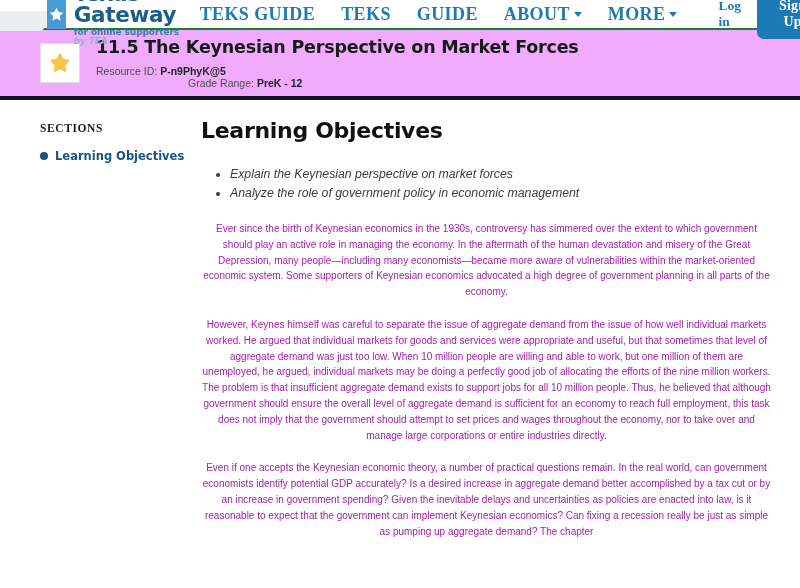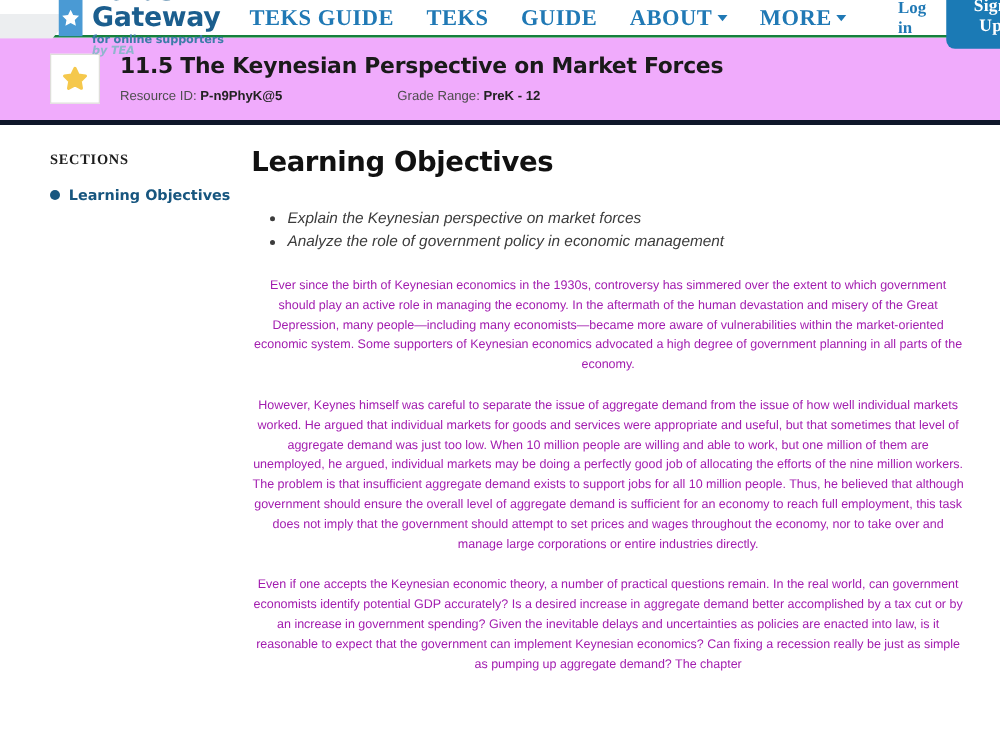--- a/index.html
+++ b/index.html
@@ -134,20 +134,21 @@
     color: #1a1a1a;
     letter-spacing: -0.2px;
     line-height: 1.2;
   }
   .res-sub {
     margin-top: 7px;
     font-size: 10.5px;
     color: #4d4d4d;
     display: flex;
     gap: 0;
+    flex-direction: column;
   }
   .res-sub .pair { white-space: nowrap; }
   .res-sub .pair.second { margin-left: 92px; }
   .res-sub .lbl { font-weight: normal; }
   .res-sub .val { font-weight: bold; color: #222; }
 
   
   .content {
     display: flex;
     padding-top: 18px;

